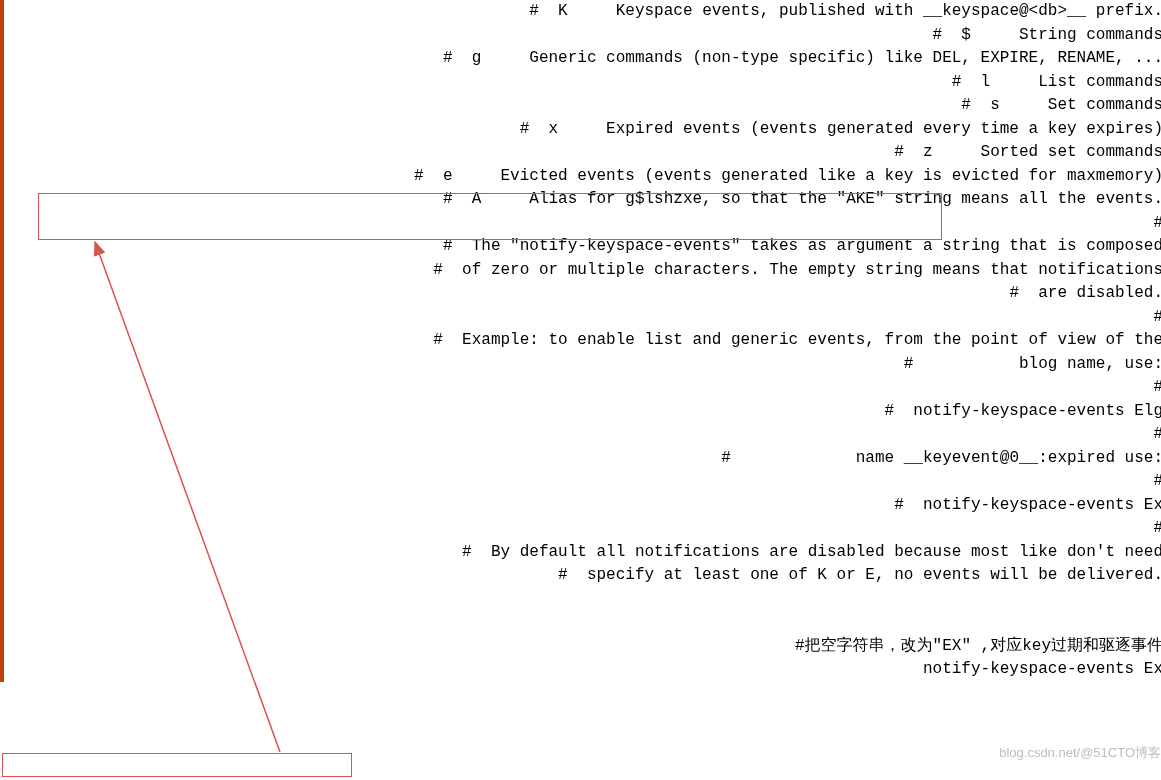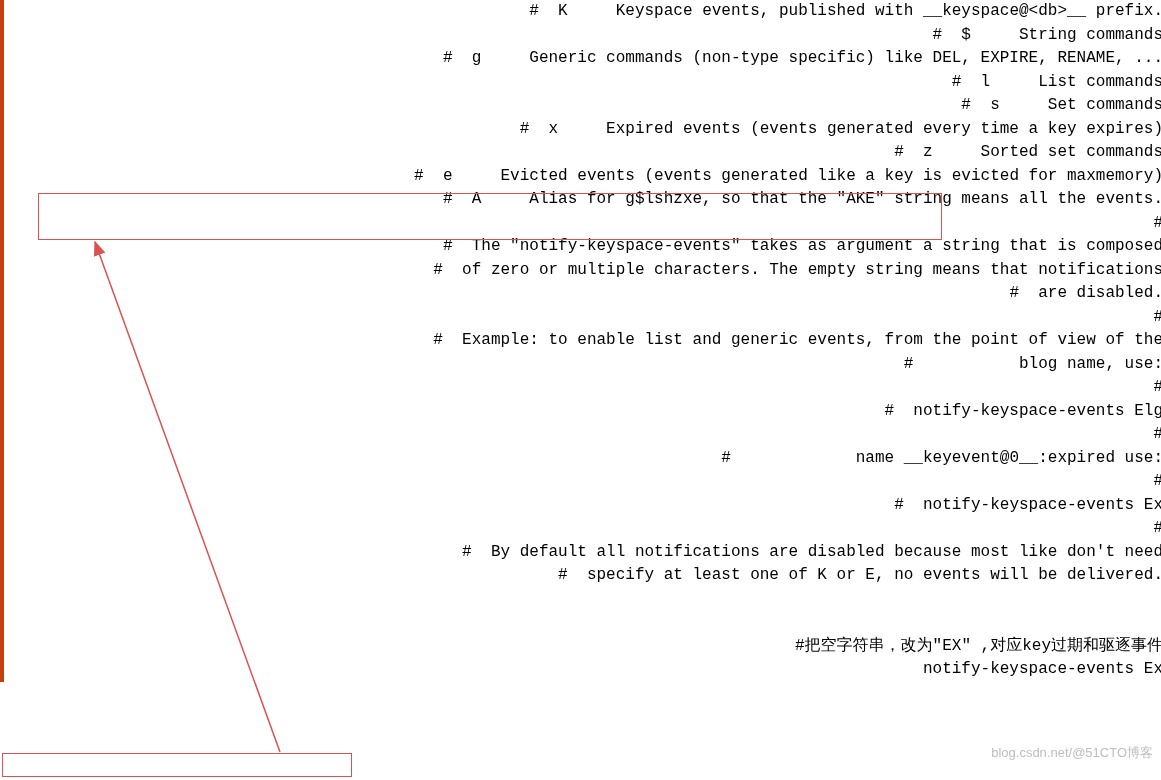--- a/index.html
+++ b/index.html
@@ -47,21 +47,21 @@
     .arrow-svg {
       position: absolute;
       left: 0;
       top: 0;
       width: 1161px;
       height: 780px;
       pointer-events: none;
     }
     .watermark {
       position: absolute;
-      right: 8px;
+      right: 0;
       bottom: 16px;
       color: #bdbdbd;
       font-family: Arial, sans-serif;
       font-size: 13px;
       pointer-events: none;
     }
   </style>
 </head>
 <body>
 

